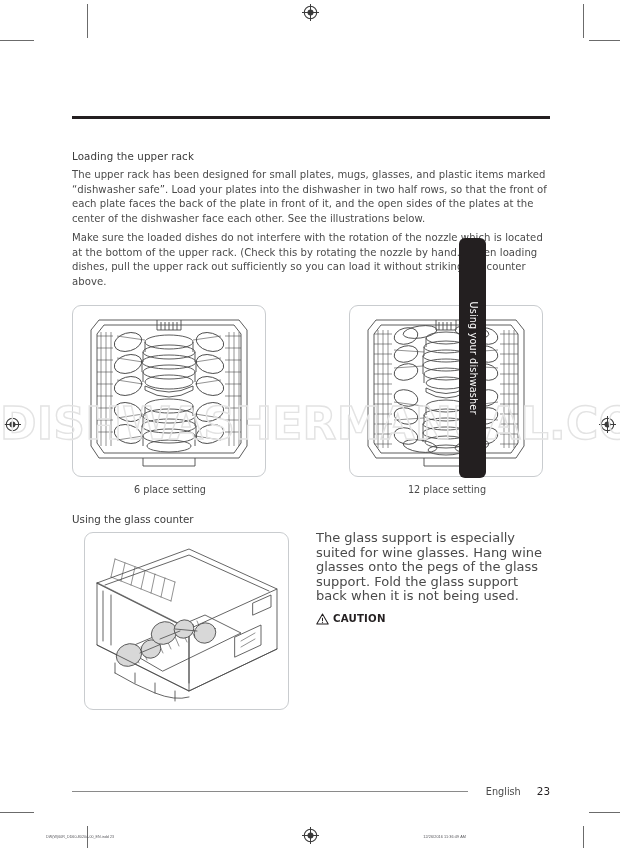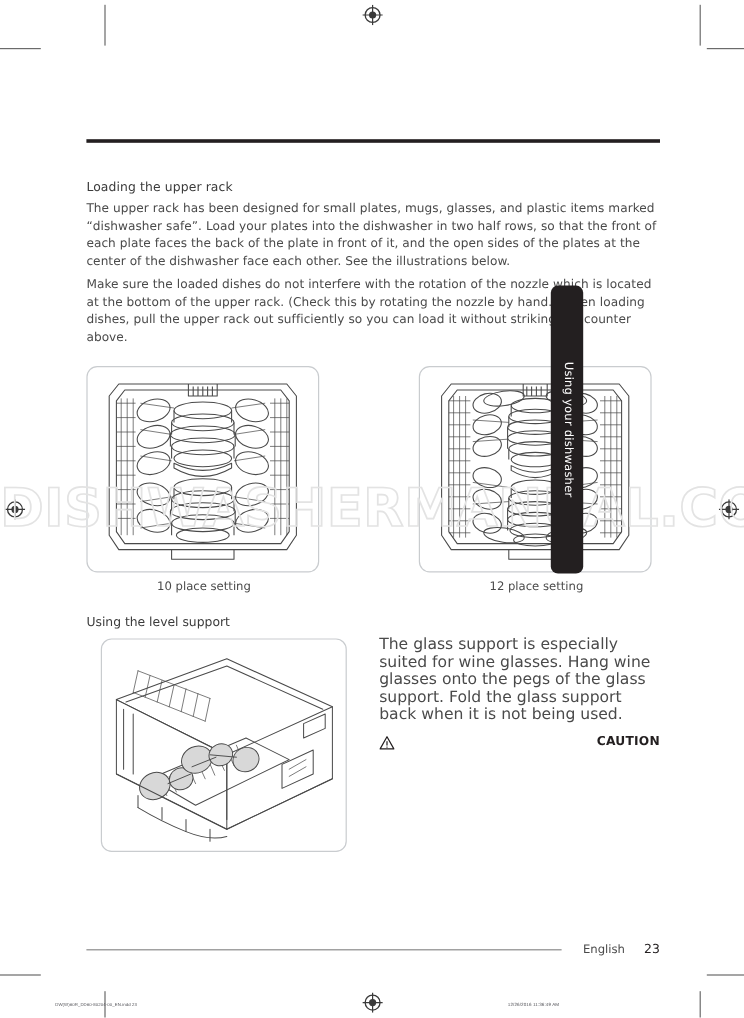--- a/index.html
+++ b/index.html
@@ -142,21 +142,20 @@
     font-size: 13px;
     line-height: 14.6px;
     color: #4a4a4a;
   }
   .caution-head {
     display: flex;
     align-items: center;
     gap: 4px;
     margin-top: 9px;
     margin-bottom: 6px;
-    justify-content: space-between;
   }
   .caution-icon { width: 13px; height: 12px; display: block; }
   .caution-label {
     font-size: 10.2px;
     font-weight: bold;
     color: #231f20;
     letter-spacing: 0.02em;
   }
 
   
@@ -343,21 +342,21 @@
             <ellipse cx="137" cy="106" rx="14" ry="9" transform="rotate(-16 137 106)"></ellipse>
             <ellipse cx="137" cy="128" rx="14" ry="9" transform="rotate(-16 137 128)"></ellipse>
 
             <g stroke-width="0.6">
               <path d="M44 30 L72 34 M44 52 L70 56 M44 74 L70 78 M44 112 L70 108 M44 134 L70 130"></path>
               <path d="M148 30 L120 34 M148 52 L122 56 M148 74 L122 78 M148 112 L122 108 M148 134 L122 130"></path>
             </g>
           </g>
         </svg>
       </div>
-      <div class="figure-caption">10 place setting</div>
+      <div class="figure-caption">6 place setting</div>
     </div>
 
     <div class="figure figure-b">
       <div class="figure-frame">
         <svg width="192" height="170" viewBox="0 0 192 170">
           <g fill="none" stroke="#4a4a4a" stroke-width="0.9" stroke-linejoin="round">
             <path d="M26 14 L166 14 L174 24 L174 140 L166 152 L26 152 L18 140 L18 24 Z"></path>
             <path d="M31 19 L161 19 L168 28 L168 137 L161 147 L31 147 L24 137 L24 28 Z"></path>
             <g stroke-width="0.6">
               <path d="M24 28 L42 28 M24 38 L42 38 M24 48 L42 48 M24 58 L42 58 M24 68 L42 68 M24 78 L42 78 M24 88 L42 88 M24 98 L42 98 M24 108 L42 108 M24 118 L42 118 M24 128 L42 128 M24 138 L42 138"></path>
@@ -410,21 +409,21 @@
               <path d="M44 44 L74 46 M44 62 L73 60 M44 96 L73 100 M44 114 L74 112"></path>
               <path d="M148 44 L118 46 M148 62 L119 60 M148 96 L119 100 M148 114 L118 112"></path>
             </g>
           </g>
         </svg>
       </div>
       <div class="figure-caption">12 place setting</div>
     </div>
   </div>
 
-  <div class="subsection-heading">Using the level support</div>
+  <div class="subsection-heading">Using the glass counter</div>
 
   <div class="glass-figure-frame">
     <svg width="203" height="176" viewBox="0 0 203 176">
       <g fill="none" stroke="#4a4a4a" stroke-width="0.85" stroke-linejoin="round" stroke-linecap="round">
 
         <path d="M12 50 L104 16 L192 56 L104 96 Z"></path>
         <path d="M12 50 L12 112 L104 158 L104 96 Z"></path>
         <path d="M192 56 L192 116 L104 158"></path>
 
         <path d="M20 52 L104 22 L184 58"></path>

